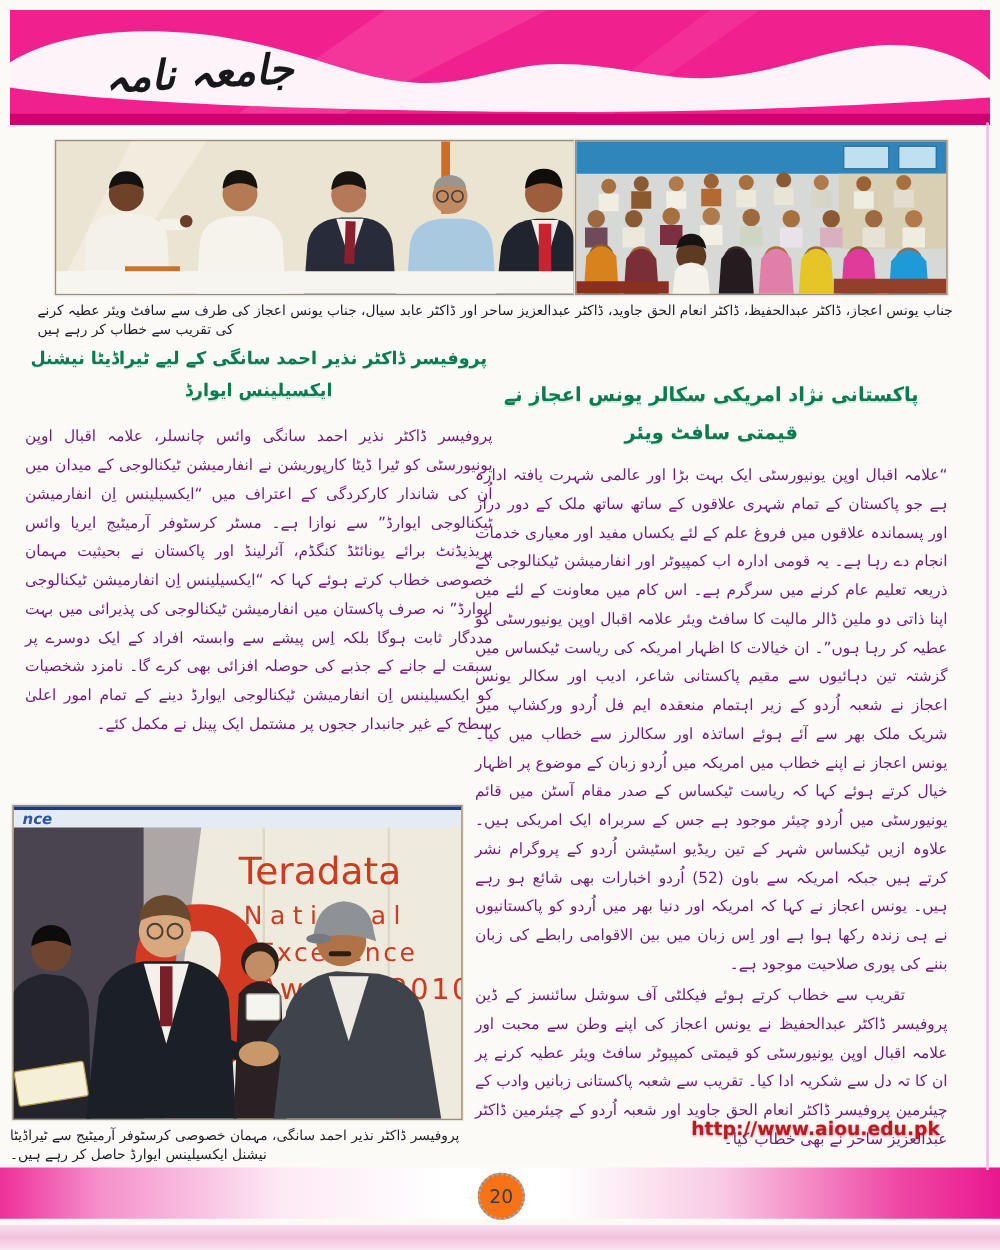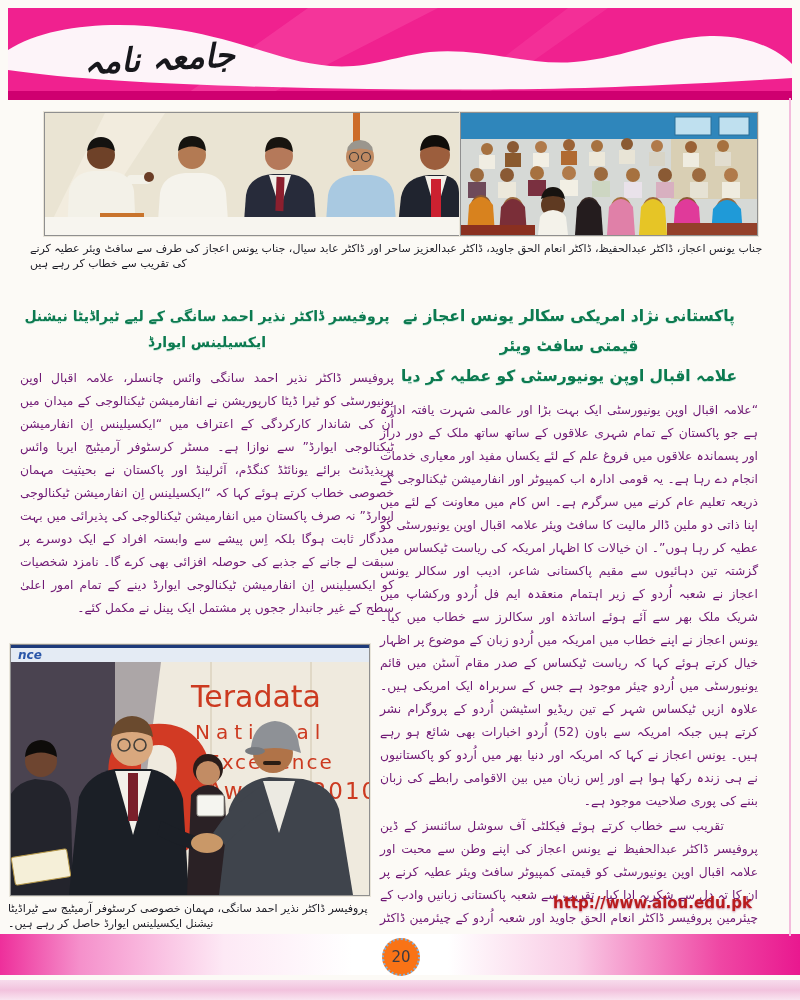--- a/index.html
+++ b/index.html
@@ -162,27 +162,26 @@
       </g>
       <rect x="0" y="112" width="74" height="10" fill="#8a3020"></rect>
       <rect x="206" y="110" width="90" height="12" fill="#93402a"></rect>
     </svg>
   </div>
 
   <div class="abs urdu caption" style="left:30px;top:241px;width:740px;">جناب یونس اعجاز، ڈاکٹر عبدالحفیظ، ڈاکٹر انعام الحق جاوید، ڈاکٹر عبدالعزیز ساحر اور ڈاکٹر عابد سیال، جناب یونس اعجاز کی طرف سے سافٹ ویئر عطیہ کرنے کی تقریب سے خطاب کر رہے ہیں</div>
 
   <div class="abs" style="left:380px;top:272px;width:378px;margin-top:29px;">
     <div class="urdu headline" style="font-size:15.5px;line-height:30px;">پاکستانی نژاد امریکی سکالر یونس اعجاز نے قیمتی سافٹ ویئر</div>
-    <div class="urdu headline" style="font-size:15.5px;line-height:30px;">علامہ اقبال اوپن یونیورسٹی کو عطیہ کر دیا</div>
     <div class="urdu bodytext" style="margin-top:8px;">“علامہ اقبال اوپن یونیورسٹی ایک بہت بڑا اور عالمی شہرت یافتہ ادارہ ہے جو پاکستان کے تمام شہری علاقوں کے ساتھ ساتھ ملک کے دور دراز اور پسماندہ علاقوں میں فروغ علم کے لئے یکساں مفید اور معیاری خدمات انجام دے رہا ہے۔ یہ قومی ادارہ اب کمپیوٹر اور انفارمیشن ٹیکنالوجی کے ذریعہ تعلیم عام کرنے میں سرگرم ہے۔ اس کام میں معاونت کے لئے میں اپنا ذاتی دو ملین ڈالر مالیت کا سافٹ ویئر علامہ اقبال اوپن یونیورسٹی کو عطیہ کر رہا ہوں”۔ ان خیالات کا اظہار امریکہ کی ریاست ٹیکساس میں گزشتہ تین دہائیوں سے مقیم پاکستانی شاعر، ادیب اور سکالر یونس اعجاز نے شعبہ اُردو کے زیر اہتمام منعقدہ ایم فل اُردو ورکشاپ میں شریک ملک بھر سے آئے ہوئے اساتذہ اور سکالرز سے خطاب میں کیا۔ یونس اعجاز نے اپنے خطاب میں امریکہ میں اُردو زبان کے موضوع پر اظہار خیال کرتے ہوئے کہا کہ ریاست ٹیکساس کے صدر مقام آسٹن میں قائم یونیورسٹی میں اُردو چیئر موجود ہے جس کے سربراہ ایک امریکی ہیں۔ علاوہ ازیں ٹیکساس شہر کے تین ریڈیو اسٹیشن اُردو کے پروگرام نشر کرتے ہیں جبکہ امریکہ سے باون (52) اُردو اخبارات بھی شائع ہو رہے ہیں۔ یونس اعجاز نے کہا کہ امریکہ اور دنیا بھر میں اُردو کو پاکستانیوں نے ہی زندہ رکھا ہوا ہے اور اِس زبان میں بین الاقوامی رابطے کی زبان بننے کی پوری صلاحیت موجود ہے۔</div>
     <div class="urdu bodytext" style="margin-top:2px;text-indent:34px;">تقریب سے خطاب کرتے ہوئے فیکلٹی آف سوشل سائنسز کے ڈین پروفیسر ڈاکٹر عبدالحفیظ نے یونس اعجاز کی اپنے وطن سے محبت اور علامہ اقبال اوپن یونیورسٹی کو قیمتی کمپیوٹر سافٹ ویئر عطیہ کرنے پر ان کا تہ دل سے شکریہ ادا کیا۔ تقریب سے شعبہ پاکستانی زبانیں وادب کے چیئرمین پروفیسر ڈاکٹر انعام الحق جاوید اور شعبہ اُردو کے چیئرمین ڈاکٹر عبدالعزیز ساحر نے بھی خطاب کیا۔</div>
   </div>
 
   <div class="abs" style="left:20px;top:274px;width:374px;">
-    <div class="urdu headline" style="font-size:14px;line-height:26px;margin-top:29px;">پروفیسر ڈاکٹر نذیر احمد سانگی کے لیے ٹیراڈیٹا نیشنل ایکسیلینس ایوارڈ</div>
+    <div class="urdu headline" style="font-size:14px;line-height:26px;">پروفیسر ڈاکٹر نذیر احمد سانگی کے لیے ٹیراڈیٹا نیشنل ایکسیلینس ایوارڈ</div>
     <div class="urdu bodytext" style="margin-top:12px;">پروفیسر ڈاکٹر نذیر احمد سانگی وائس چانسلر، علامہ اقبال اوپن یونیورسٹی کو ٹیرا ڈیٹا کارپوریشن نے انفارمیشن ٹیکنالوجی کے میدان میں اُن کی شاندار کارکردگی کے اعتراف میں “ایکسیلینس اِن انفارمیشن ٹیکنالوجی ایوارڈ” سے نوازا ہے۔ مسٹر کرسٹوفر آرمیٹیج ایریا وائس پریذیڈنٹ برائے یونائٹڈ کنگڈم، آئرلینڈ اور پاکستان نے بحیثیت مہمان خصوصی خطاب کرتے ہوئے کہا کہ “ایکسیلینس اِن انفارمیشن ٹیکنالوجی ایوارڈ” نہ صرف پاکستان میں انفارمیشن ٹیکنالوجی کی پذیرائی میں بہت مددگار ثابت ہوگا بلکہ اِس پیشے سے وابستہ افراد کے ایک دوسرے پر سبقت لے جانے کے جذبے کی حوصلہ افزائی بھی کرے گا۔ نامزد شخصیات کو ایکسیلینس اِن انفارمیشن ٹیکنالوجی ایوارڈ دینے کے تمام امور اعلیٰ سطح کے غیر جانبدار ججوں پر مشتمل ایک پینل نے مکمل کئے۔</div>
   </div>
 
   <div class="abs photo-frame" style="left:10px;top:644px;width:358px;height:250px;">
     <svg width="358" height="250" viewBox="0 0 358 250">
       <rect width="358" height="250" fill="#efeade"></rect>
       <rect width="358" height="3" fill="#1d3a7a"></rect>
       <rect y="3" width="358" height="14" fill="#e4ebf4"></rect>
       <text x="7" y="14" font-size="12" font-style="italic" font-weight="bold" fill="#2a56a8">nce</text>
       <rect x="0" y="17" width="104" height="233" fill="#4a4350"></rect>

